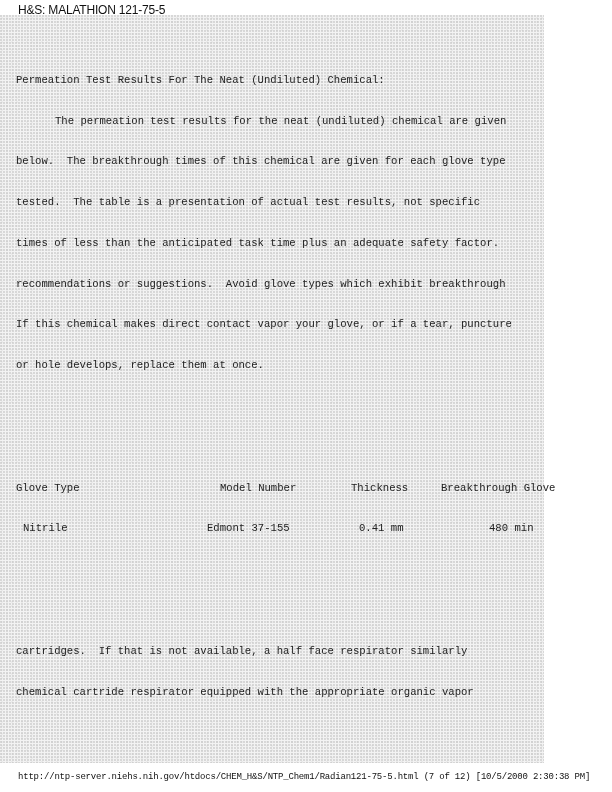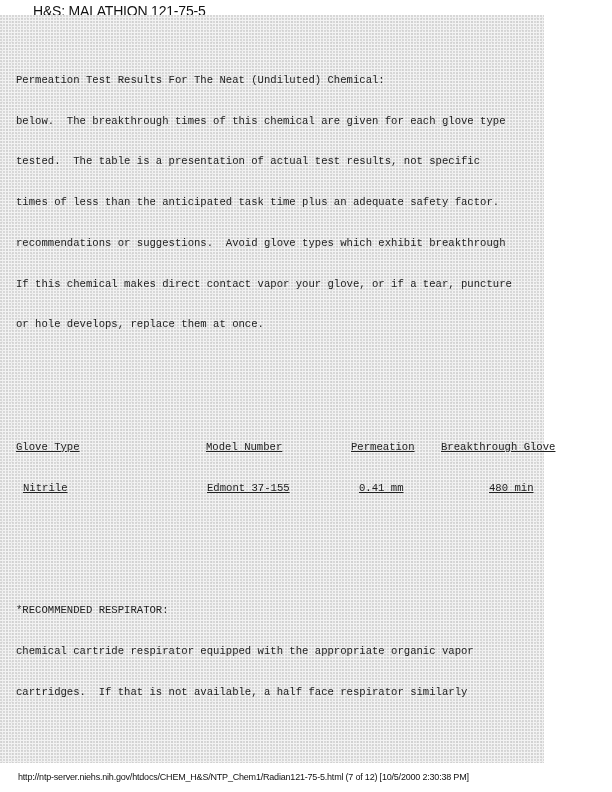--- a/index.html
+++ b/index.html
@@ -2,84 +2,83 @@
 <html><head>
 <meta charset="utf-8">
 <style>
   html, body { margin: 0; padding: 0; }
   body {
     width: 612px; height: 792px; position: relative; overflow: hidden;
     background: #ffffff; color: #1a1a1a;
   }
   .hdr {
     position: absolute; left: 18px; top: 3px;
-    font-family: "Liberation Sans", sans-serif; font-size: 14px; color: #111;
+    font-family: "Liberation Sans", sans-serif; font-size: 12px; color: #111;
     letter-spacing: -0.2px;
-    margin-left: 15px;
   }
   .page {
     position: absolute; left: 0; top: 15px; width: 544px; height: 748px;
     background-color: #f3f3f3;
     background-image:
       radial-gradient(circle at 1px 1px, rgba(120,120,120,0.35) 0.6px, transparent 0.9px),
       radial-gradient(circle at 2px 3px, rgba(150,150,150,0.3) 0.5px, transparent 0.8px);
     background-size: 3px 3px, 5px 4px;
   }
   .doc {
     position: absolute; left: 16px; top: 18px; width: 590px;
     font-family: "Liberation Mono", monospace; font-size: 10.6px; line-height: 13.6px;
     color: #222; white-space: pre; margin: 0;
   }
   .line { display: block; height: 13.6px; }
   .blank { display: block; height: 13.6px; }
   .indent { padding-left: 39px; }
   .tbl { display: block; height: 13.6px; position: relative; }
-  .tbl span { position: absolute; top: 0; text-decoration: underline; }
+  .tbl span { position: absolute; top: 0; }
   .footer {
     position: absolute; left: 18px; top: 772px;
-    font-family: Liberation Sans, sans-serif; font-size: 9px; color: #111;
+    font-family: Liberation Mono, monospace; font-size: 9px; color: #111;
     letter-spacing: -0.2px;
   }
 </style>
 </head>
 <body>
 
 <div class="hdr">H&amp;S: MALATHION 121-75-5</div>
 
 <div class="page">
   <div class="doc">
 
     <span class="line">Permeation Test Results For The Neat (Undiluted) Chemical:</span>
+    <span class="line indent">The permeation test results for the neat (undiluted) chemical are given</span>
     <span class="line">below.  The breakthrough times of this chemical are given for each glove type</span>
     <span class="line">tested.  The table is a presentation of actual test results, not specific</span>
     <span class="line">times of less than the anticipated task time plus an adequate safety factor.</span>
     <span class="line">recommendations or suggestions.  Avoid glove types which exhibit breakthrough</span>
     <span class="line">If this chemical makes direct contact vapor your glove, or if a tear, puncture</span>
     <span class="line">or hole develops, replace them at once.</span>
     <span class="blank"></span>
 
     <div>
       <span class="tbl">
         <span style="left:0px">Glove Type</span>
-        <span style="left:190px">Model Number</span>
-        <span style="left:335px">Permeation</span>
+        <span style="left:204px">Model Number</span>
+        <span style="left:335px">Thickness</span>
         <span style="left:425px">Breakthrough Glove</span>
       </span>
       <span class="tbl">
         <span style="left:7px">Nitrile</span>
         <span style="left:191px">Edmont 37-155</span>
         <span style="left:343px">0.41 mm</span>
         <span style="left:473px">480 min</span>
       </span>
     </div>
     <span class="blank"></span>
 
-    <span class="line">*RECOMMENDED RESPIRATOR:</span>
+    <span class="line">cartridges.  If that is not available, a half face respirator similarly</span>
     <span class="line">chemical cartride respirator equipped with the appropriate organic vapor</span>
-    <span class="line">cartridges.  If that is not available, a half face respirator similarly</span>
     
     
     
     
 
     
     
 
     
     

